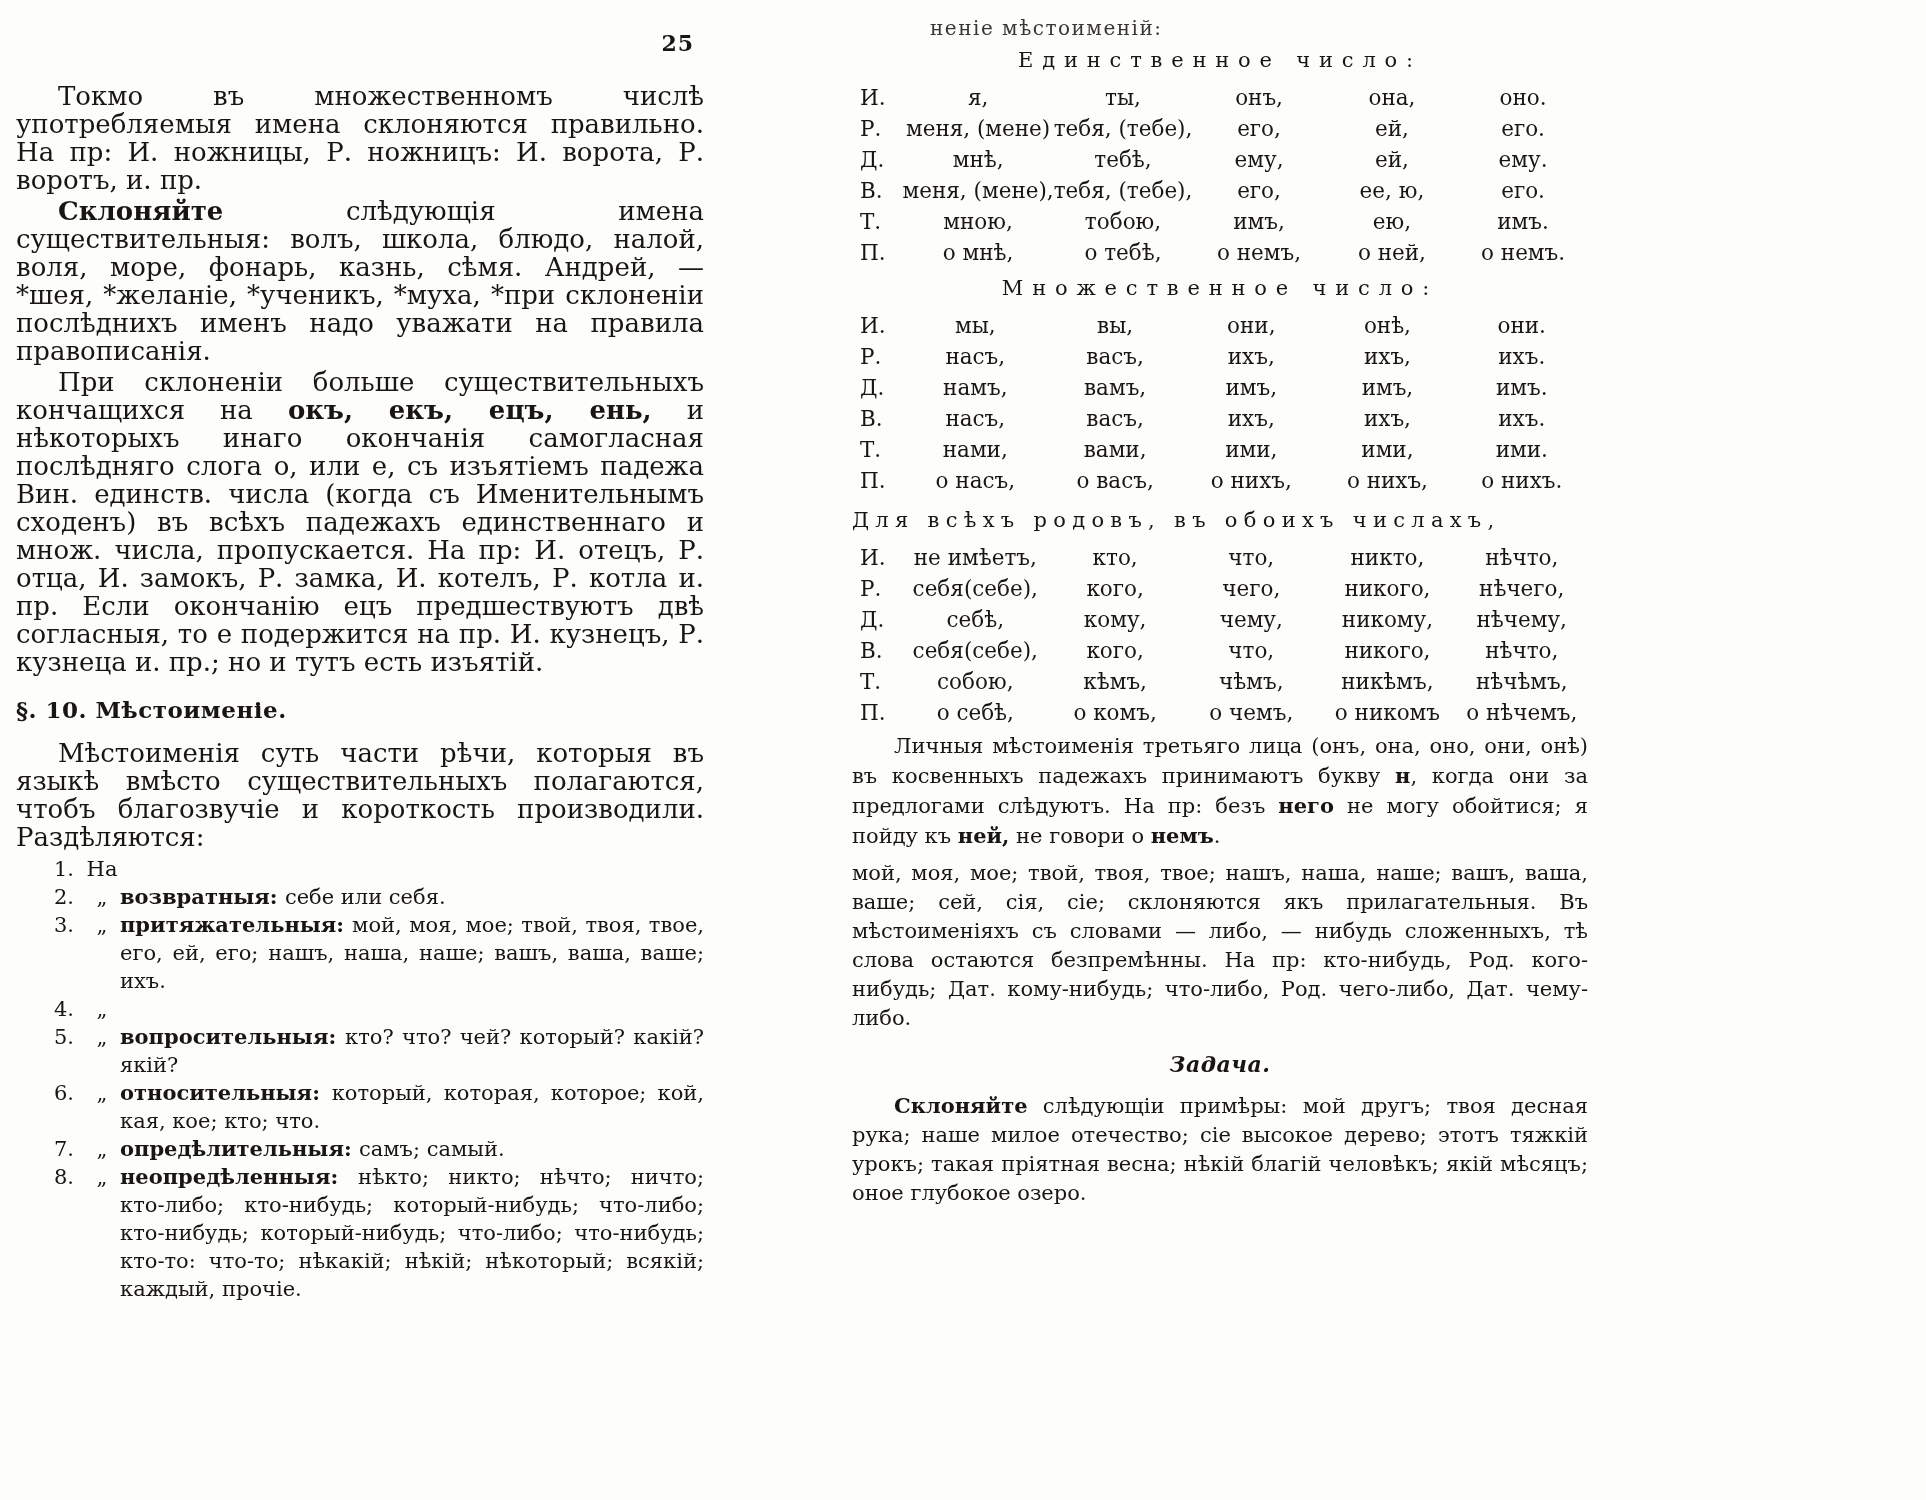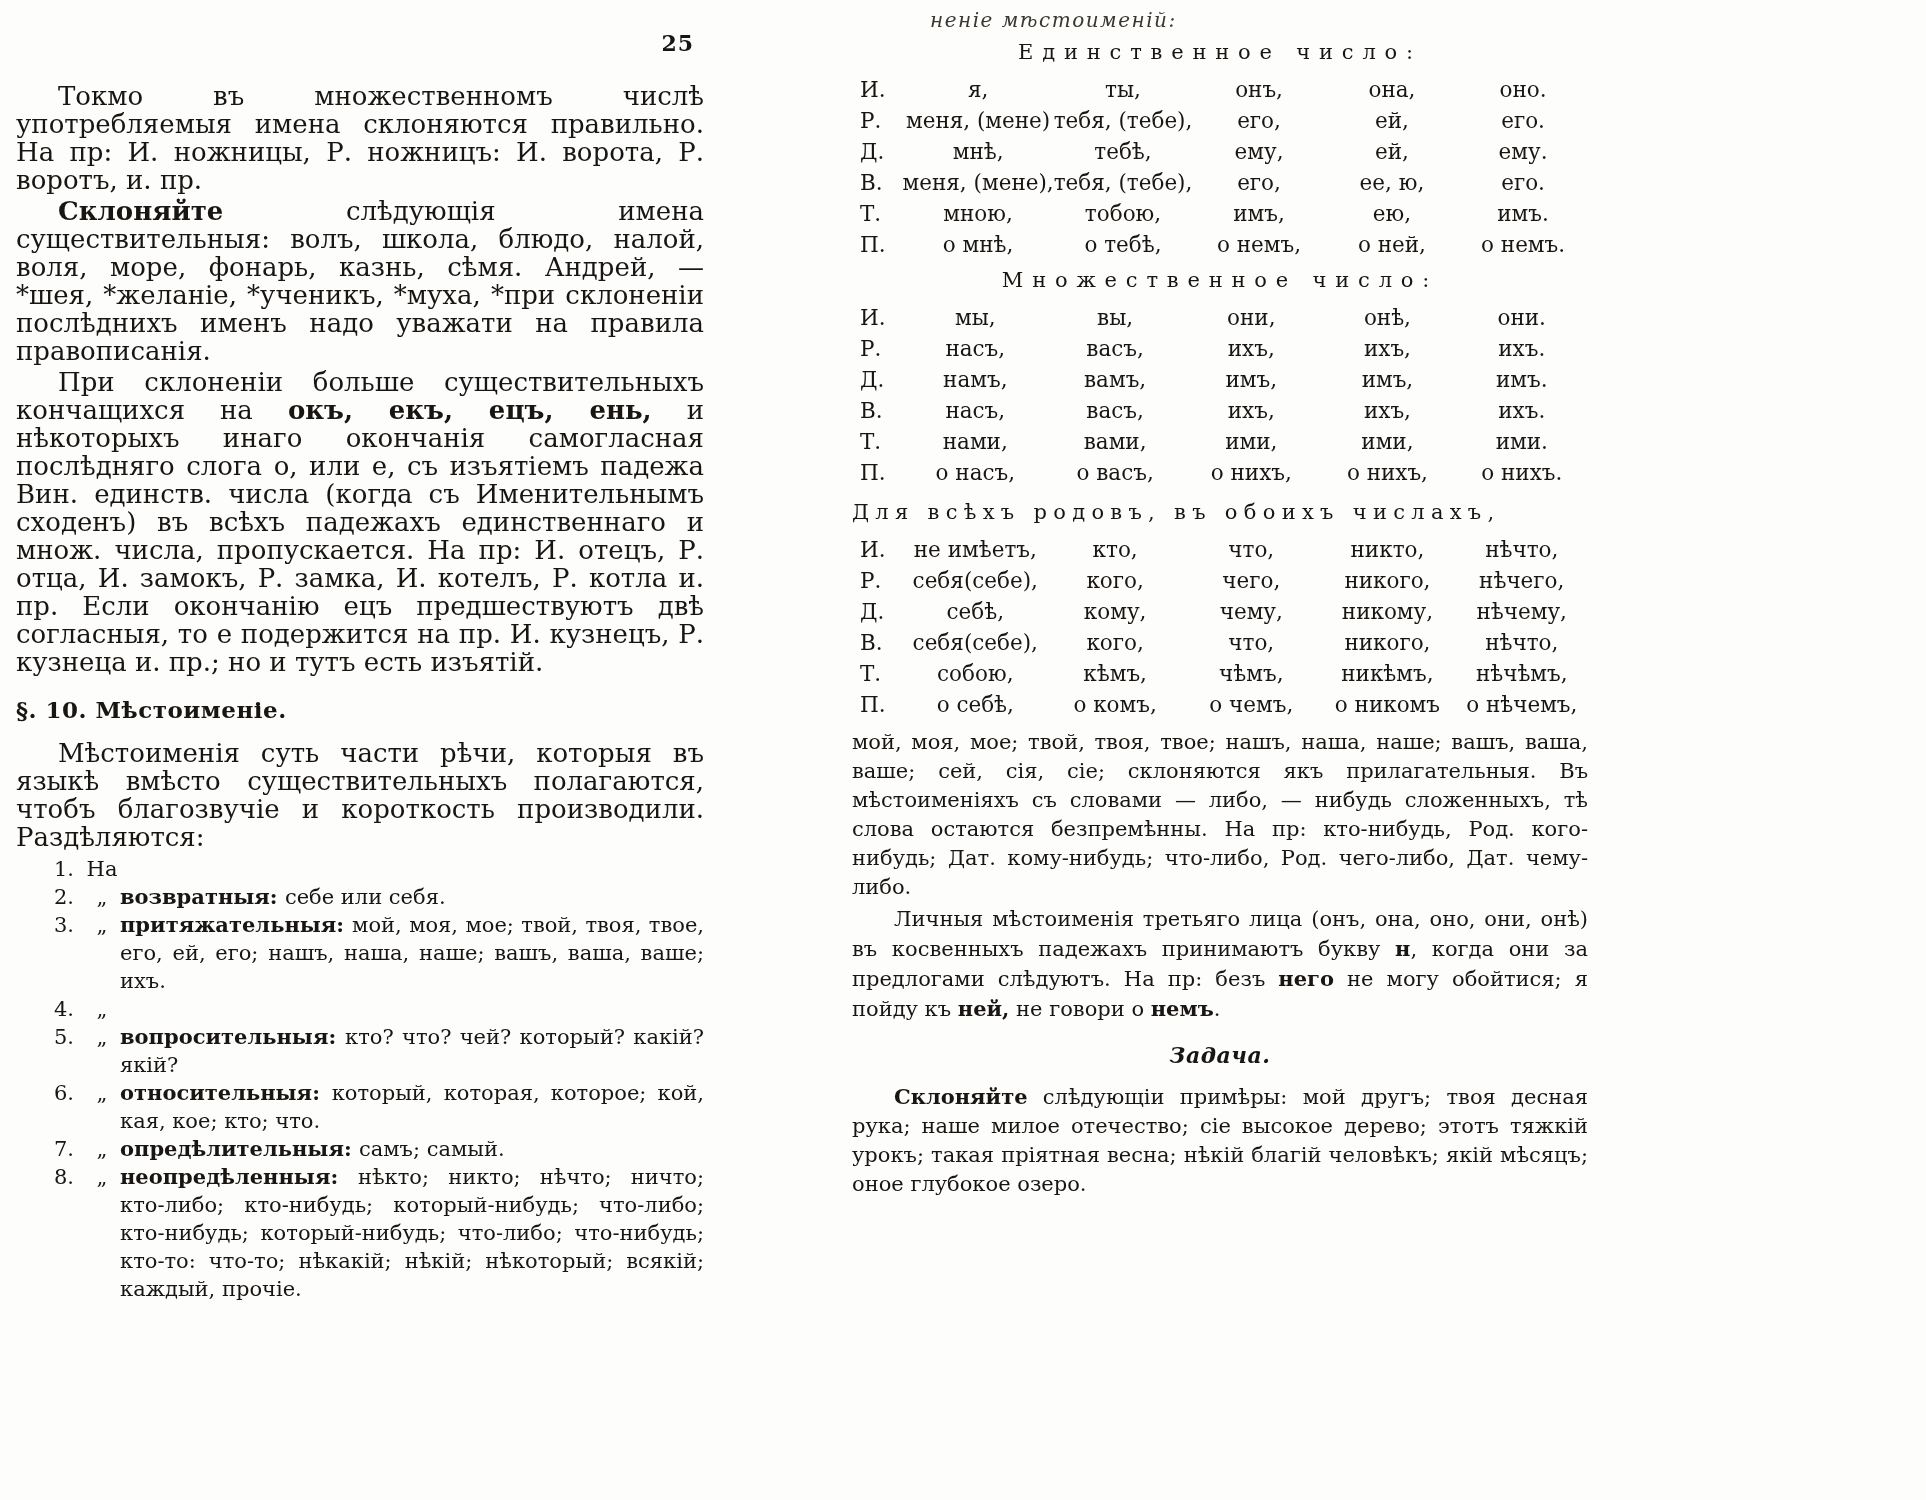--- a/index.html
+++ b/index.html
@@ -22,21 +22,21 @@
     font-size:23px;font-weight:bold;
     margin:20px 0 16px 0;letter-spacing:0.5px;
   }
   .plist{margin-top:4px;}
   .pl-item{display:flex;font-size:21px;line-height:28px;}
   .pl-num{flex:none;width:58px;text-align:right;padding-right:10px;}
   .pl-mark{flex:none;width:36px;text-align:center;}
   .pl-body{flex:1;text-align:justify;}
   
   .right-page{position:absolute;left:852px;top:8px;width:736px;}
-  .header-frag{font-size:20px;margin:0 0 4px 78px;color:#3a3733;letter-spacing:1.5px;font-style:italic;}
+  .header-frag{font-size:20px;margin:8px 0 4px 78px;color:#3a3733;letter-spacing:1.5px;}
   .decl-title{font-size:21px;margin:8px 0 10px 0;}
   .decl-title.centered{text-align:center;letter-spacing:0.42em;}
   .decl-title.wide{text-align:left;letter-spacing:0.30em;margin-top:12px;}
   .decl-table{display:table;width:100%;font-size:21.5px;line-height:31px;margin-bottom:4px;}
   .trow{display:table-row;}
   .tcell{display:table-cell;text-align:center;white-space:nowrap;}
   .tcell.c0{width:7%;text-align:left;padding-left:8px;}
   .tcell.c1{width:19.5%;}
   .tcell.c2{width:18.5%;}
   .tcell.c3{width:18.5%;}
@@ -257,20 +257,20 @@
         <div class="trow">
           <div class="tcell c0">П.</div>
           <div class="tcell c1">о себѣ,</div>
           <div class="tcell c2">о комъ,</div>
           <div class="tcell c3">о чемъ,</div>
           <div class="tcell c4">о никомъ</div>
           <div class="tcell c5">о нѣчемъ,</div>
         </div>
       </div>
 
+    <p class="para indent"><span>Личныя мѣстоименія третьяго лица (онъ, она, оно, они, онѣ) въ косвенныхъ падежахъ принимаютъ букву </span><span class="b">н</span><span>, когда они за предлогами слѣдуютъ. На пр: безъ </span><span class="b">него</span><span> не могу обойтися; я пойду къ </span><span class="b">ней,</span><span> не говори о </span><span class="b">немъ</span><span>.</span></p>
     <p class="para cont"><span>мой, моя, мое; твой, твоя, твое; нашъ, наша, наше; вашъ, ваша, ваше; сей, сія, сіе; склоняются якъ прилагательныя. Въ мѣстоименіяхъ съ словами — либо, — нибудь сложенныхъ, тѣ слова остаются безпремѣнны. На пр: кто-нибудь, Род. кого-нибудь; Дат. кому-нибудь; что-либо, Род. чего-либо, Дат. чему-либо.</span></p>
-    <p class="para indent"><span>Личныя мѣстоименія третьяго лица (онъ, она, оно, они, онѣ) въ косвенныхъ падежахъ принимаютъ букву </span><span class="b">н</span><span>, когда они за предлогами слѣдуютъ. На пр: безъ </span><span class="b">него</span><span> не могу обойтися; я пойду къ </span><span class="b">ней,</span><span> не говори о </span><span class="b">немъ</span><span>.</span></p>
 
     <div class="task-heading">Задача.</div>
     <p class="para indent"><span class="b">Склоняйте</span><span> слѣдующіи примѣры: мой другъ; твоя десная рука; наше милое отечество; сіе высокое дерево; этотъ тяжкій урокъ; такая пріятная весна; нѣкій благій человѣкъ; якій мѣсяцъ; оное глубокое озеро.</span></p>
   </div>
 
 </div>
 
 </body></html>

